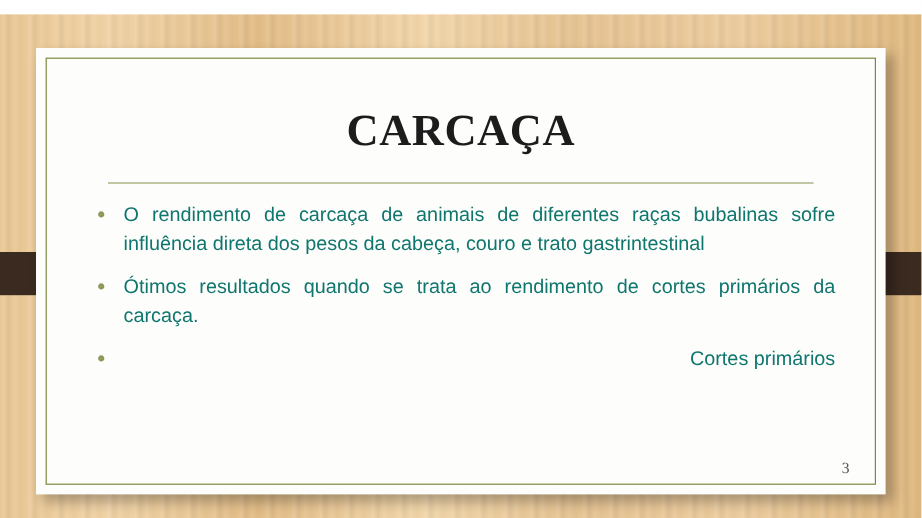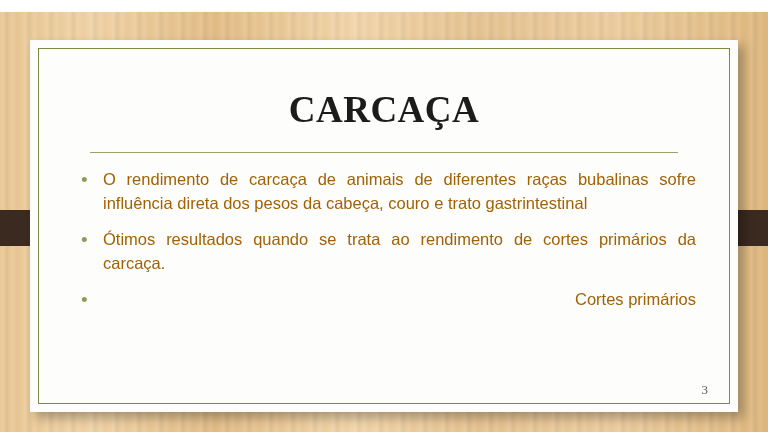--- a/index.html
+++ b/index.html
@@ -113,21 +113,21 @@
     font-size: 19px;
     line-height: 24px;
     text-align: left;
     padding-left: 3px;
   }
 
   .bullet-text {
     flex: 1 1 auto;
     font-size: 16.5px;
     line-height: 23.5px;
-    color: #a16207;
+    color: #0f766e;
     text-align: justify;
     text-justify: inter-word;
   }
   .bullet-text.no-justify {
     text-align: right;
   }
 
   .page-number {
     position: absolute;
     right: 30px;

